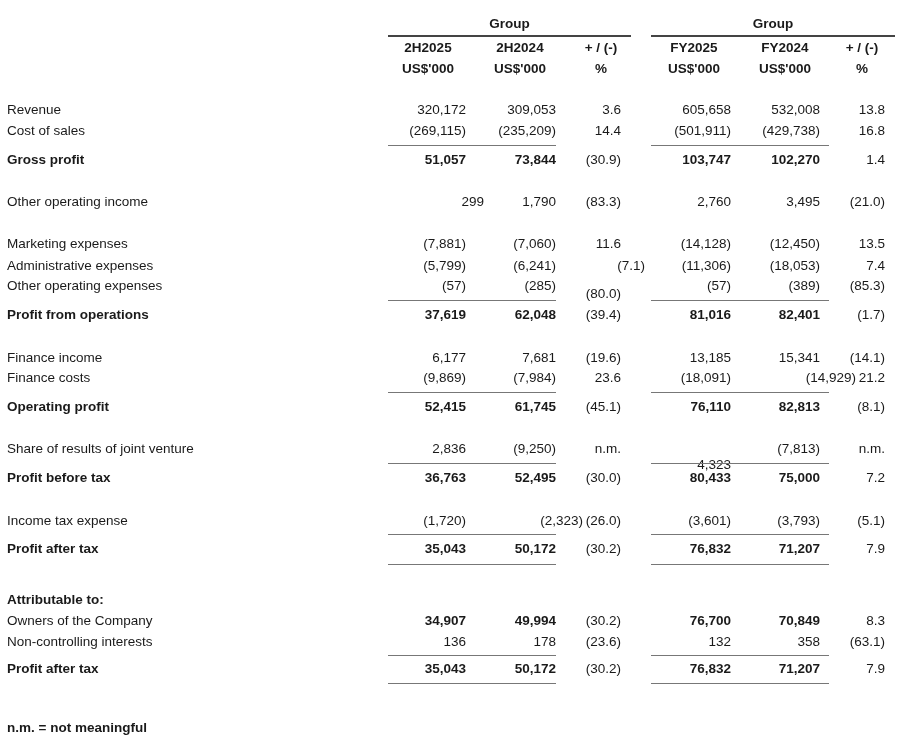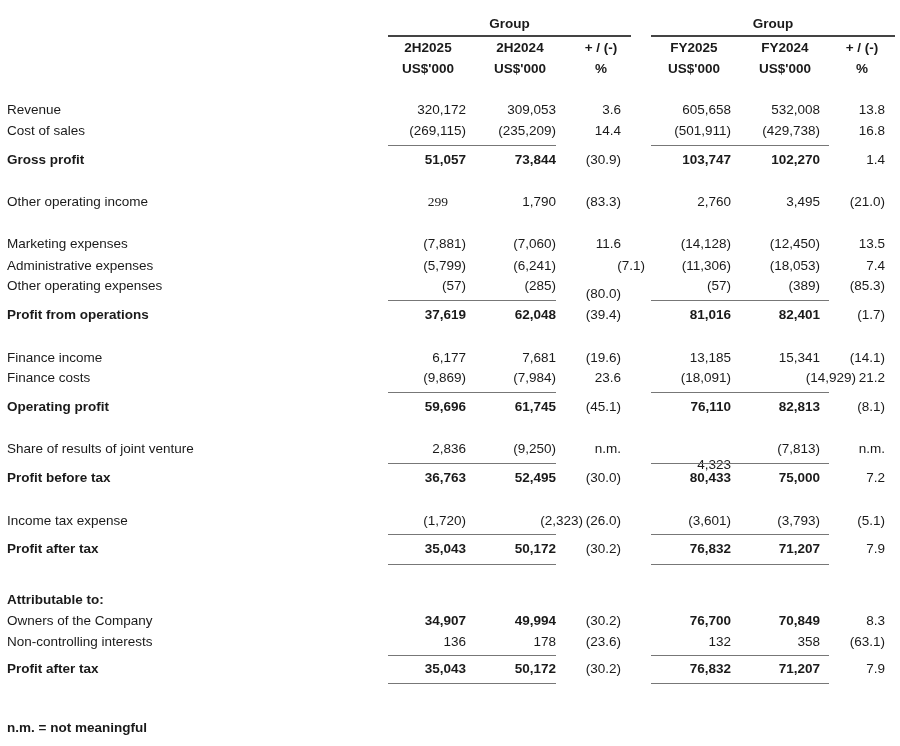--- a/index.html
+++ b/index.html
@@ -61,21 +61,21 @@
         <div class="abs b" style="left: 7px; top: 152px;">Gross profit</div>
         <div class="abs num b" style="left: 366px; width: 100px; top: 152px;">51,057</div>
         <div class="abs num b" style="left: 456px; width: 100px; top: 152px;">73,844</div>
         <div class="abs num" style="left: 521px; width: 100px; top: 152px;">(30.9)</div>
         <div class="abs num b" style="left: 631px; width: 100px; top: 152px;">103,747</div>
         <div class="abs num b" style="left: 720px; width: 100px; top: 152px;">102,270</div>
         <div class="abs num" style="left: 785px; width: 100px; top: 152px;">1.4</div>
       </div>
       <div>
         <div class="abs" style="left: 7px; top: 194px;">Other operating income</div>
-        <div class="abs num" style="left: 348px; width: 100px; top: 194px; font-family: Liberation Serif, serif;">299</div>
+        <div class="abs num" style="left: 384px; width: 100px; top: 194px;">299</div>
         <div class="abs num" style="left: 456px; width: 100px; top: 194px;">1,790</div>
         <div class="abs num" style="left: 521px; width: 100px; top: 194px;">(83.3)</div>
         <div class="abs num" style="left: 631px; width: 100px; top: 194px;">2,760</div>
         <div class="abs num" style="left: 720px; width: 100px; top: 194px;">3,495</div>
         <div class="abs num" style="left: 785px; width: 100px; top: 194px;">(21.0)</div>
       </div>
       <div>
         <div class="abs" style="left: 7px; top: 236px;">Marketing expenses</div>
         <div class="abs num" style="left: 366px; width: 100px; top: 236px;">(7,881)</div>
         <div class="abs num" style="left: 456px; width: 100px; top: 236px;">(7,060)</div>
@@ -124,21 +124,21 @@
         <div class="abs" style="left: 7px; top: 370px;">Finance costs</div>
         <div class="abs num" style="left: 366px; width: 100px; top: 370px;">(9,869)</div>
         <div class="abs num" style="left: 456px; width: 100px; top: 370px;">(7,984)</div>
         <div class="abs num" style="left: 521px; width: 100px; top: 370px;">23.6</div>
         <div class="abs num" style="left: 631px; width: 100px; top: 370px;">(18,091)</div>
         <div class="abs num" style="left: 756px; width: 100px; top: 370px;">(14,929)</div>
         <div class="abs num" style="left: 785px; width: 100px; top: 370px;">21.2</div>
       </div>
       <div>
         <div class="abs b" style="left: 7px; top: 399px;">Operating profit</div>
-        <div class="abs num b" style="left: 366px; width: 100px; top: 399px;">59,696</div>
+        <div class="abs num b" style="left: 366px; width: 100px; top: 399px;">52,415</div>
         <div class="abs num b" style="left: 456px; width: 100px; top: 399px;">61,745</div>
         <div class="abs num" style="left: 521px; width: 100px; top: 399px;">(45.1)</div>
         <div class="abs num b" style="left: 631px; width: 100px; top: 399px; text-align: right;">76,110</div>
         <div class="abs num b" style="left: 720px; width: 100px; top: 399px;">82,813</div>
         <div class="abs num" style="left: 785px; width: 100px; top: 399px;">(8.1)</div>
       </div>
       <div>
         <div class="abs" style="left: 7px; top: 441px;">Share of results of joint venture</div>
         <div class="abs num" style="left: 366px; width: 100px; top: 441px;">2,836</div>
         <div class="abs num" style="left: 456px; width: 100px; top: 441px;">(9,250)</div>

